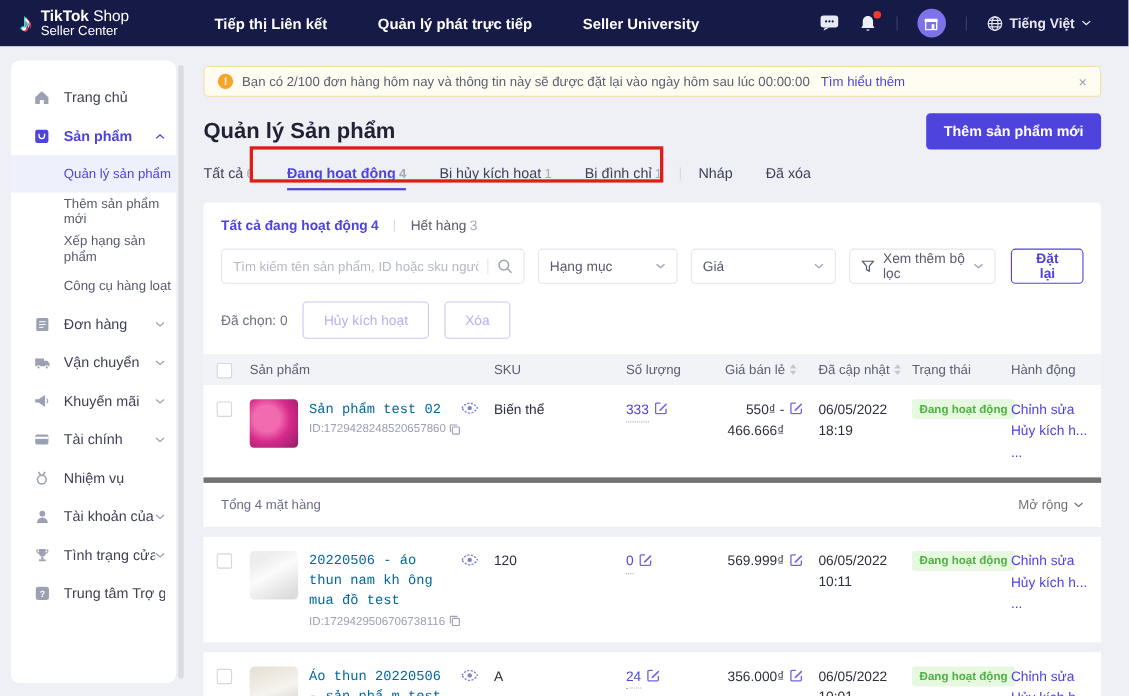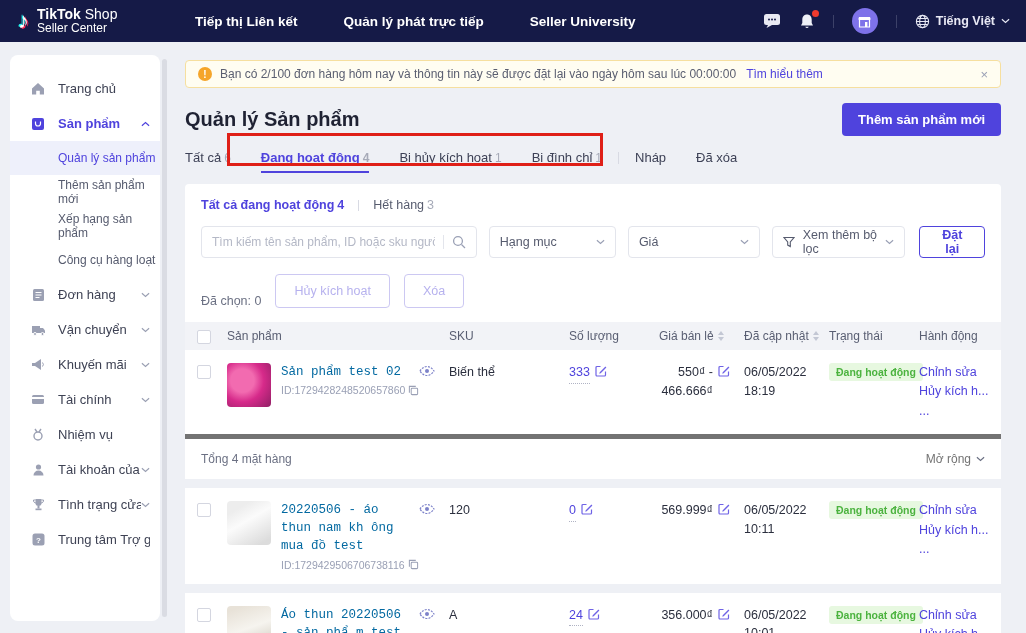--- a/index.html
+++ b/index.html
@@ -8,21 +8,21 @@
 
   
   .navbar { position:absolute; top:0; left:0; width:1026px; height:42px; background:#151a47; display:flex; align-items:center; z-index:5; }
   .logo { display:flex; align-items:center; gap:8px; padding-left:18px; width:165px; }
   .logo-note { font-size:22px; color:#fff; text-shadow:-1.5px -1px 0 #25f4ee, 1.5px 1px 0 #fe2c55; line-height:1; }
   .logo-text { color:#fff; line-height:1.15; }
   .logo-line1 { font-size:14px; } .logo-line1 b { font-weight:bold; }
   .logo-line2 { font-size:12px; font-weight:400; }
   .nav-links { display:flex; gap:46px; margin-left:30px; }
   .nav-link { color:#fff; font-size:13.5px; font-weight:600; cursor:pointer; }
-  .nav-right { margin-left:auto; display:flex; align-items:center; gap:18px; padding-right:16px; }
+  .nav-right { margin-left:auto; display:flex; align-items:center; gap:18px; padding-right:34px; }
   .nav-icon { position:relative; display:flex; align-items:center; cursor:pointer; }
   .red-dot { position:absolute; top:-3px; right:-4px; width:7px; height:7px; border-radius:50%; background:#f03a2e; }
   .nav-sep { width:1px; height:13px; background:#3c4168; }
   .avatar { width:26px; height:26px; border-radius:50%; background:#7e72e9; display:flex; align-items:center; justify-content:center; cursor:pointer; }
   .lang { display:flex; align-items:center; gap:6px; color:#e8e9f4; font-size:12.5px; font-weight:600; cursor:pointer; }
 
   
   .sidebar { position:absolute; left:10px; top:55px; width:150px; height:566px; background:#fff; border-radius:8px; padding-top:16px; }
   .sb-scrollbar { position:absolute; right:-7px; top:4px; width:5px; height:558px; background:#dadce3; border-radius:3px; }
   .sb-item { display:flex; align-items:center; height:35px; padding:0 10px 0 20px; cursor:pointer; color:#3e4254; font-size:13px; }
@@ -66,21 +66,21 @@
   .filter-row { display:flex; gap:12px; margin-top:14px; }
   .search-box { width:290px; height:32px; border:1px solid #e3e5ec; border-radius:4px; display:flex; align-items:center; padding:0 10px; gap:8px; background:#fff; }
   .search-box input { flex:1; border:none; outline:none; font-size:12px; color:#2b2f3e; font-family:inherit; background:transparent; }
   .search-box input::placeholder { color:#b4b8c6; }
   .search-div { width:1px; height:14px; background:#e3e5ec; }
   .select-box { height:32px; border:1px solid #e3e5ec; border-radius:4px; background:#fff; display:flex; align-items:center; padding:0 10px; font-size:12.5px; color:#565b6e; cursor:pointer; gap:8px; }
   .select-box .sel-label { flex:1; }
   .w-cat { width:133px; } .w-price { width:138px;justify-content:center; } .w-more { width:140px; }
   .reset-btn { height:32px; margin-left:2px; border:1px solid #4f43dd; color:#4f43dd; background:#fff; border-radius:4px; font-size:12.5px; font-weight:bold; padding:0 14px; cursor:pointer; font-family:inherit; }
 
-  .select-row { display:flex; align-items:flex-end; gap:14px; margin-top:16px; }
+  .select-row { display:flex; align-items:center; gap:14px; margin-top:16px; }
   .sel-text { font-size:12.5px; color:#6b7083; }
   .ghost-btn { height:34px; border:1px solid #ccc8f2; color:#b6b1ee; background:#fff; border-radius:4px; font-size:12.5px; padding:0 18px; cursor:not-allowed; font-family:inherit; }
 
   
   .thead { background:#f2f3f7; height:28px; display:grid; grid-template-columns:30px 192px 30px 120px 90px 85px 85px 90px 1fr; align-items:center; font-size:12px; color:#595e72; padding:0 10px 0 12px; }
   .th { display:flex; align-items:center; gap:4px; }
   .sorts { display:flex; flex-direction:column; gap:2px; }
   .car-up { width:0; height:0; border-left:3.5px solid transparent; border-right:3.5px solid transparent; border-bottom:4px solid #c3c7d4; }
   .car-dn { width:0; height:0; border-left:3.5px solid transparent; border-right:3.5px solid transparent; border-top:4px solid #c3c7d4; }
 

